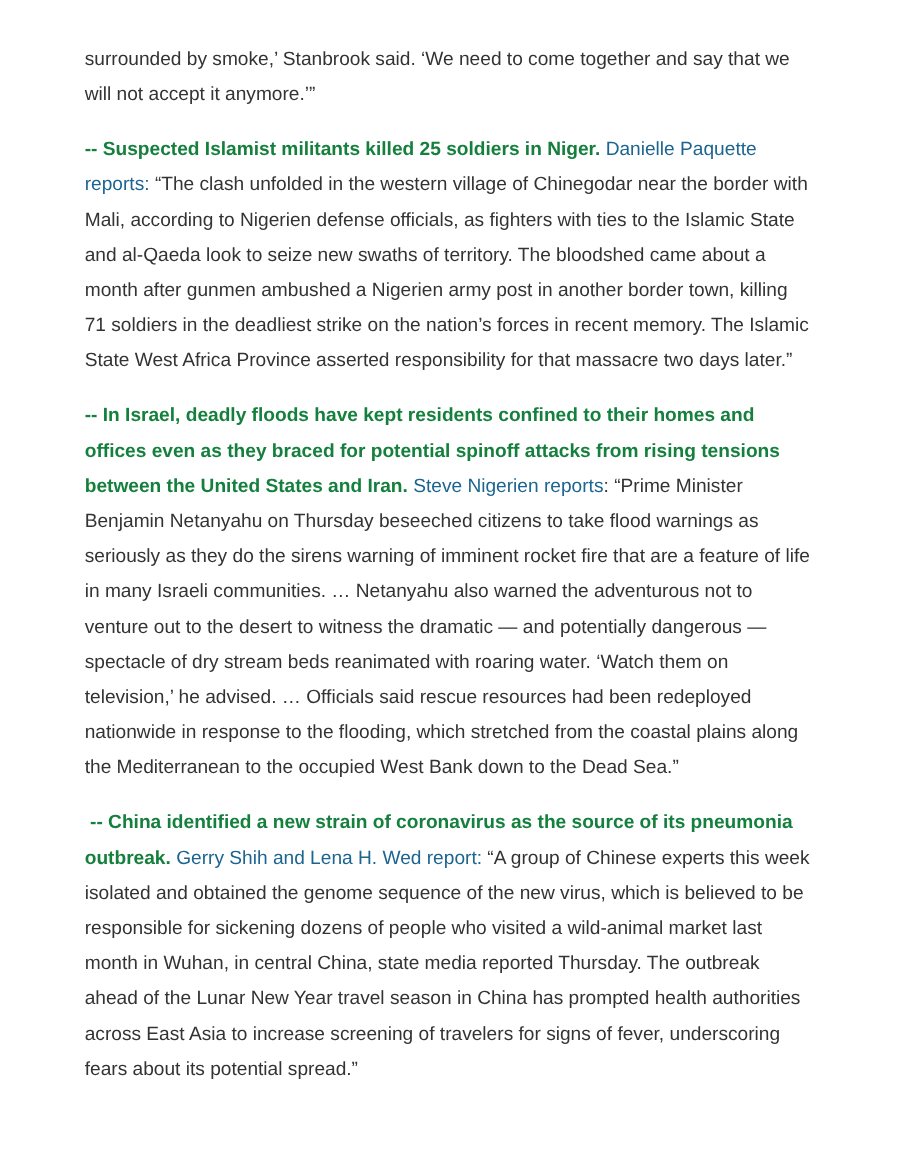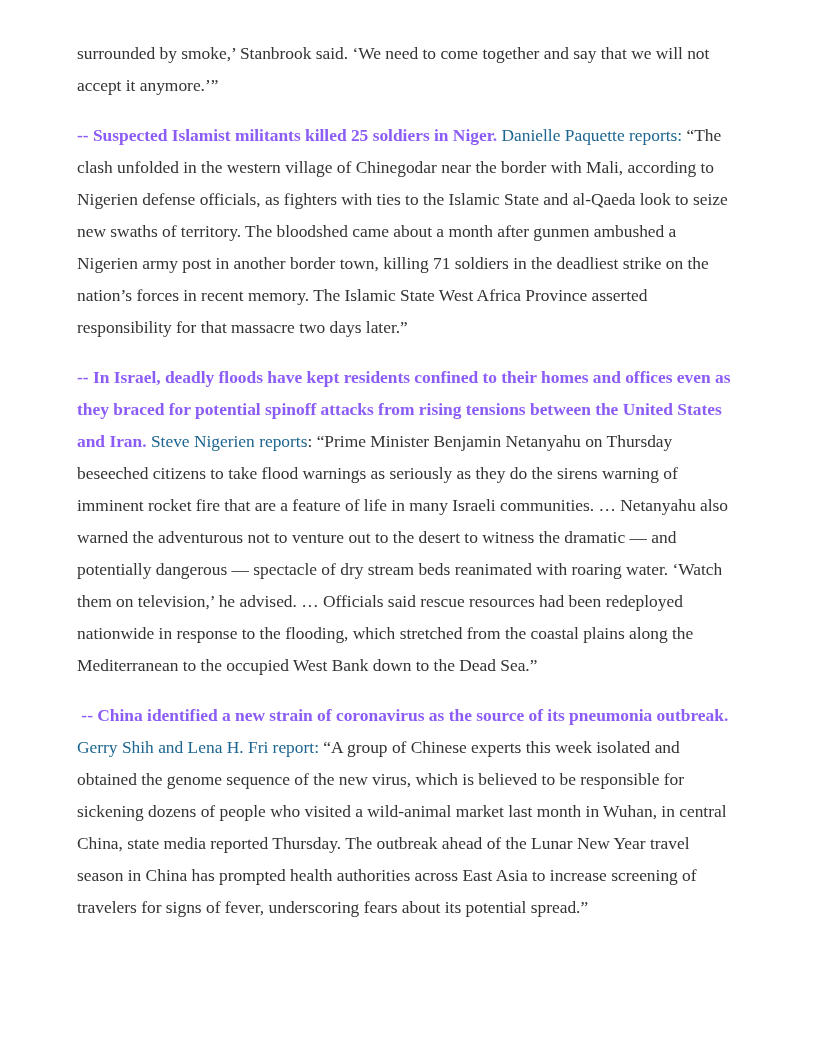--- a/index.html
+++ b/index.html
@@ -11,31 +11,31 @@
       width: 816px;
       height: 1056px;
       overflow: hidden;
       position: relative;
     }
     .page {
       position: absolute;
       left: 77px;
       top: 37px;
       width: 662px;
-      font-family: Liberation Serif, serif;
+      font-family: Liberation Sans, sans-serif;
       font-size: 17.4px;
       line-height: 32px;
       color: #333333;
     }
     .para {
       margin: 0 0 18px 0;
     }
     .lead {
       font-weight: bold;
-      color: #8b5cf6;
+      color: #15803d;
     }
     .link {
       color: #1c6590;
       text-decoration: none;
       cursor: pointer;
     }
   </style>
 </head>
 <body>
 
@@ -52,17 +52,17 @@
   </p>
 
   <p class="para">
     <span class="lead">-- In Israel, deadly floods have kept residents confined to their homes and offices even as they braced for potential spinoff attacks from rising tensions between the United States and Iran.</span>
     <a class="link">Steve Nigerien reports</a><span>:</span>
     <span>“Prime Minister Benjamin Netanyahu on Thursday beseeched citizens to take flood warnings as seriously as they do the sirens warning of imminent rocket fire that are a feature of life in many Israeli communities. … Netanyahu also warned the adventurous not to venture out to the desert to witness the dramatic — and potentially dangerous — spectacle of dry stream beds reanimated with roaring water. ‘Watch them on television,’ he advised. … Officials said rescue resources had been redeployed nationwide in response to the flooding, which stretched from the coastal plains along the Mediterranean to the occupied West Bank down to the Dead Sea.”</span>
   </p>
 
   <p class="para">
     <span class="lead" style="white-space: pre-wrap;"> -- China identified a new strain of coronavirus as the source of its pneumonia outbreak.</span>
-    <a class="link">Gerry Shih and Lena H. Fri report:</a>
+    <a class="link">Gerry Shih and Lena H. Wed report:</a>
     <span>“A group of Chinese experts this week isolated and obtained the genome sequence of the new virus, which is believed to be responsible for sickening dozens of people who visited a wild-animal market last month in Wuhan, in central China, state media reported Thursday. The outbreak ahead of the Lunar New Year travel season in China has prompted health authorities across East Asia to increase screening of travelers for signs of fever, underscoring fears about its potential spread.”</span>
   </p>
 
 </div>
 
 </body></html>

